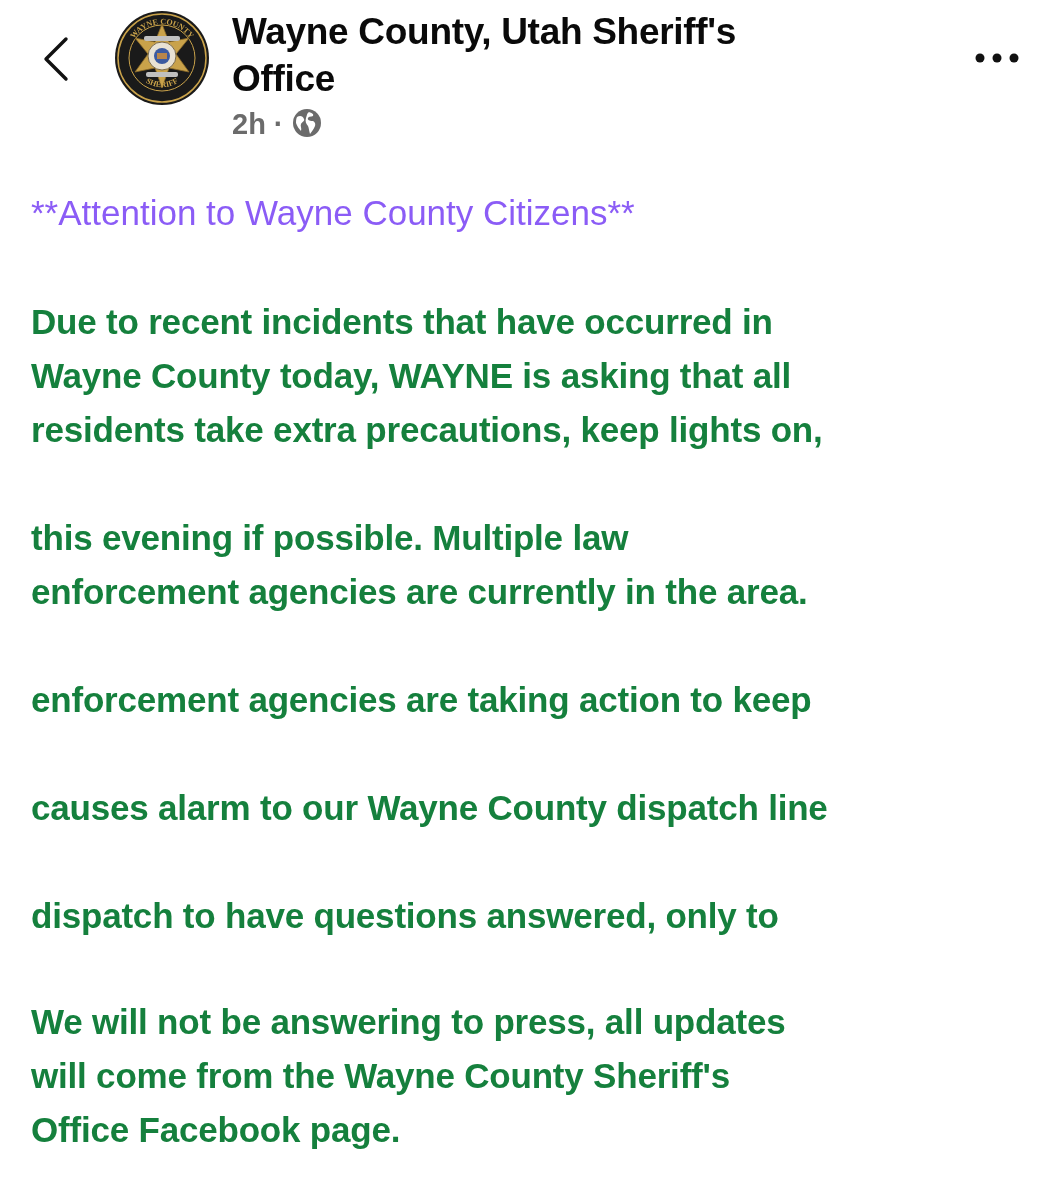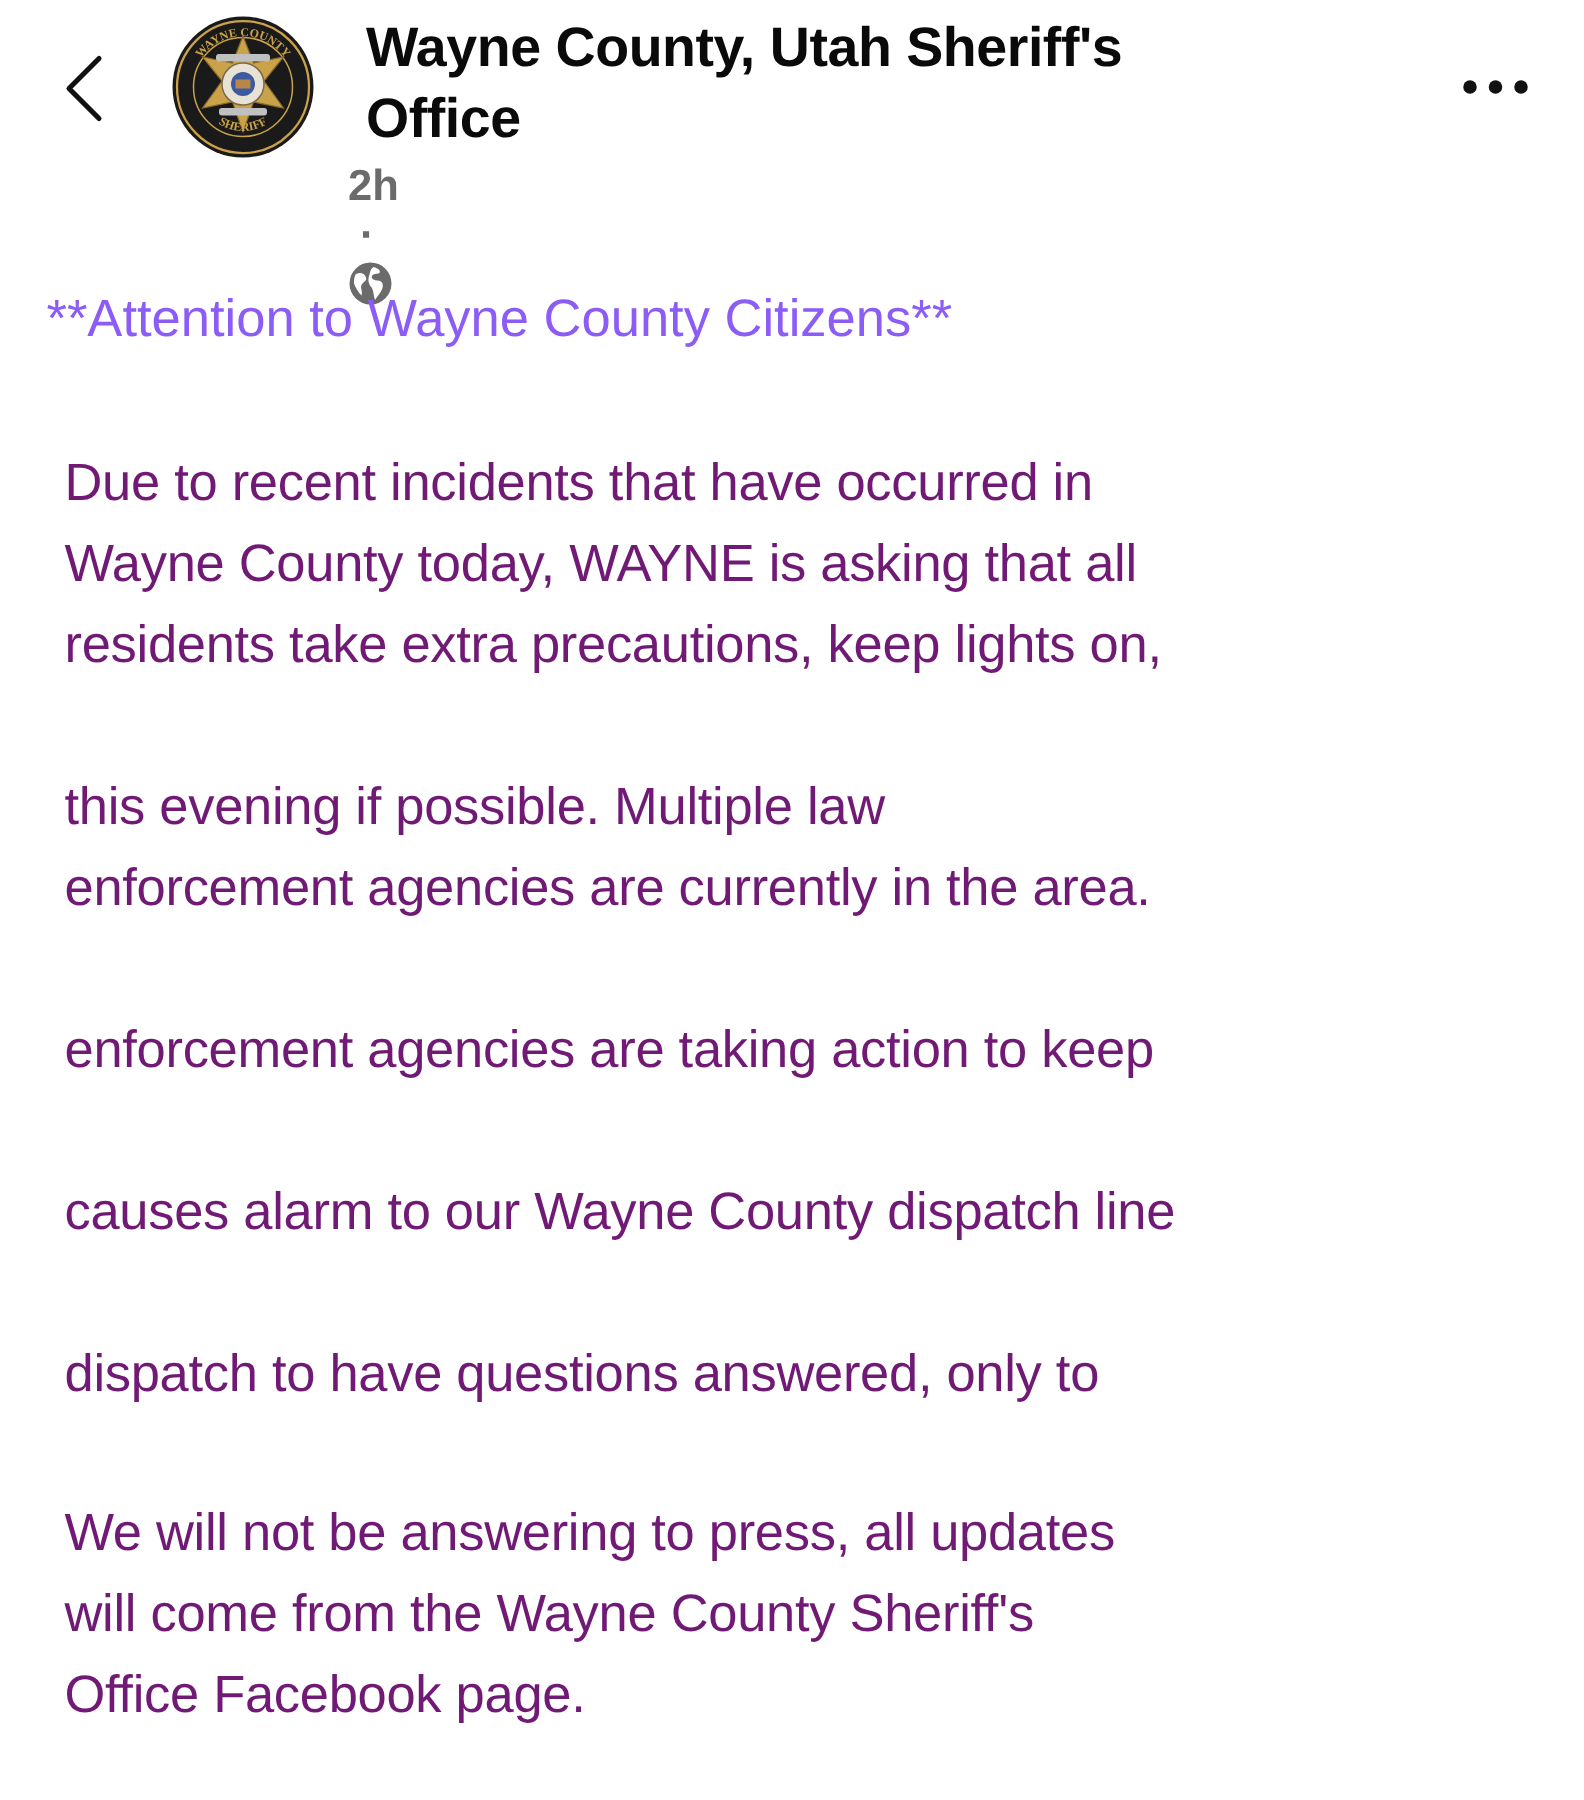--- a/index.html
+++ b/index.html
@@ -6,31 +6,31 @@
     body {
       width: 1056px; height: 1200px; overflow: hidden;
       background: #ffffff; color: #0c0c0c;
       font-family: "Liberation Sans", "DejaVu Sans", sans-serif;
       position: relative;
     }
     .header { position: absolute; left: 0; top: 0; width: 1056px; height: 160px; }
     .back-btn { position: absolute; left: 40px; top: 34px; width: 34px; height: 50px; cursor: pointer; }
     .avatar { position: absolute; left: 114px; top: 10px; width: 96px; height: 96px; border-radius: 50%; overflow: hidden; }
     .page-name {
-      position: absolute; left: 244px; top: 8px; width: 700px;
+      position: absolute; left: 232px; top: 8px; width: 700px;
       font-weight: 700; font-size: 37px; line-height: 47px; letter-spacing: -0.3px;
       color: #0a0a0a; cursor: pointer;
     }
-    .meta { position: absolute; left: 232px; top: 108px; height: 40px; display: flex; align-items: flex-start; color: #6b6b6b; font-size: 29px; font-weight: 700; flex-direction: column; }
+    .meta { position: absolute; left: 232px; top: 108px; height: 40px; display: flex; align-items: flex-start; color: #6b6b6b; font-size: 29px; font-weight: 700; }
     .meta .dot { margin: 0 8px; }
     .globe { width: 30px; height: 30px; display: inline-block; }
     .more-btn { position: absolute; left: 972px; top: 48px; width: 50px; height: 20px; cursor: pointer; }
     .content { position: absolute; left: 31px; top: 186px; width: 1000px; }
     .headline { font-size: 35px; line-height: 54px; font-weight: 400; color: #8b5cf6; margin: 0; white-space: nowrap; }
-    .para { font-size: 35px; line-height: 54px; font-weight: 400; color: #701a75; margin: 12px; white-space: nowrap; letter-spacing: -0.2px; }
+    .para { font-size: 35px; line-height: 54px; font-weight: 700; color: #15803d; margin: 0; white-space: nowrap; letter-spacing: -0.2px; }
     .para.first { margin-top: 55px; }
     .para.second { margin-top: 52px; }
   </style>
 </head>
 <body>
 
 <div class="header">
   <div class="back-btn">
     <svg width="34" height="50" viewBox="0 0 34 50">
       <polyline points="26,5 6,25 26,45" fill="none" stroke="#111" stroke-width="3.4" stroke-linecap="round" stroke-linejoin="round"></polyline>

